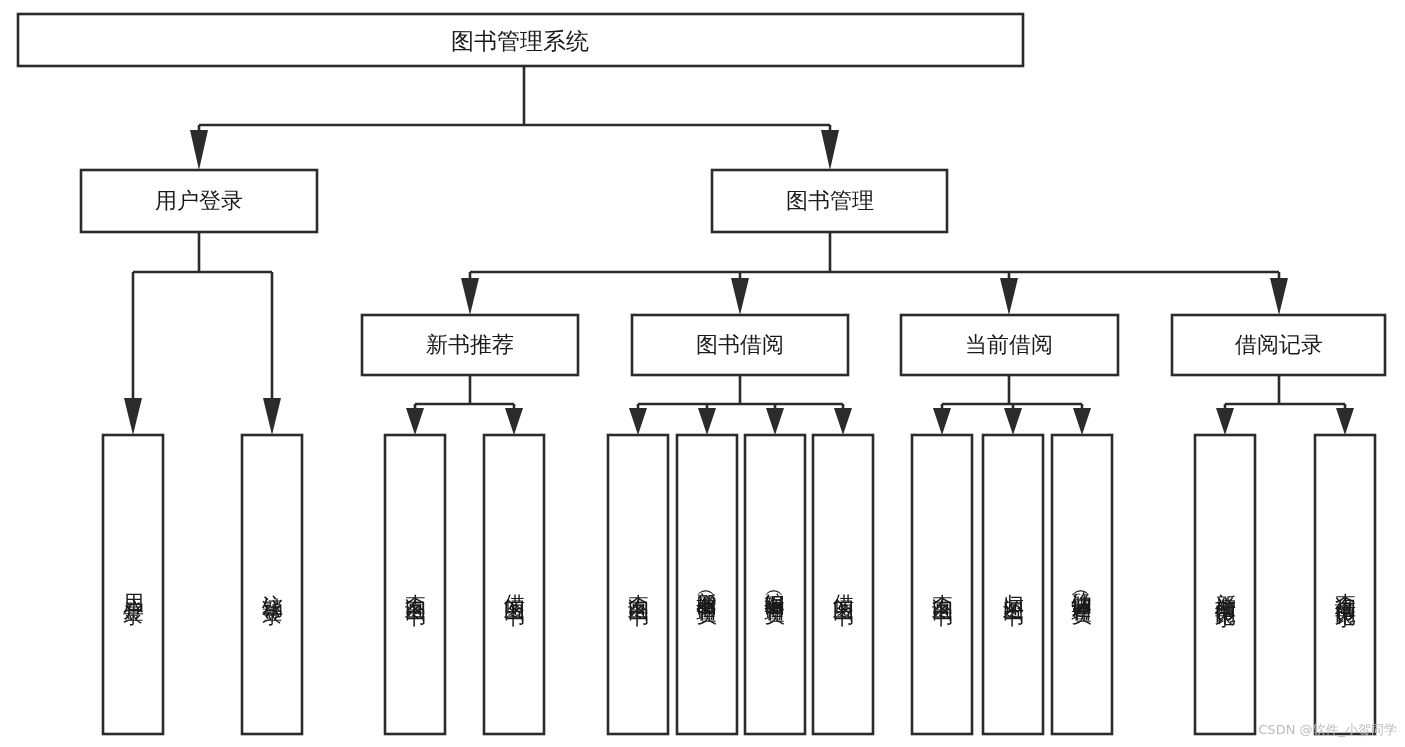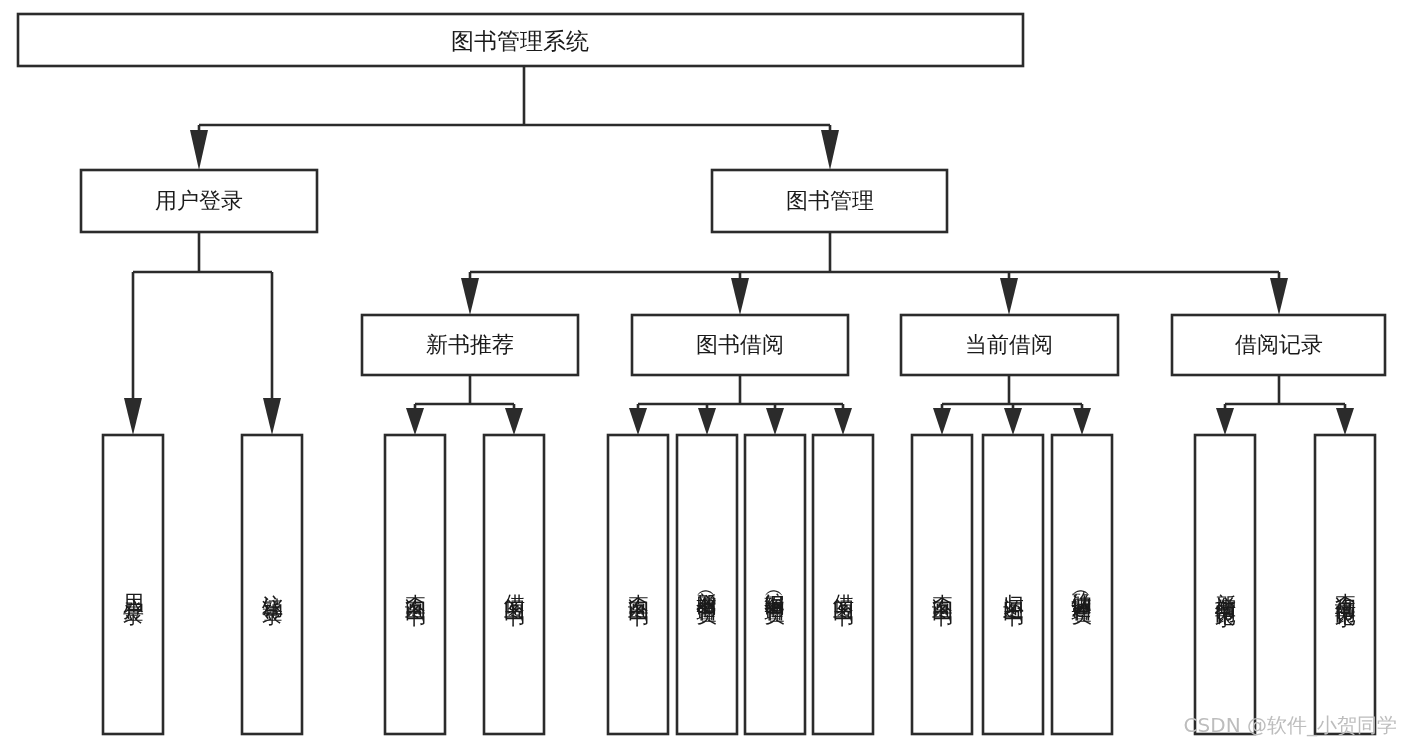--- a/index.html
+++ b/index.html
@@ -67,21 +67,21 @@
     align-items: center;
     justify-content: center;
     white-space: nowrap;
     pointer-events: none;
   }
   .watermark {
     position: absolute;
     right: 8px;
     bottom: 8px;
     font-family: "DejaVu Sans", "Liberation Sans", sans-serif;
-    font-size: 20px;
+    font-size: 13px;
     color: #bdbdbd;
     white-space: nowrap;
   }
 </style>
 </head>
 <body>
 
 <div id="diagram-root">
 
   <svg id="tree-svg" viewBox="0 0 1405 747">

